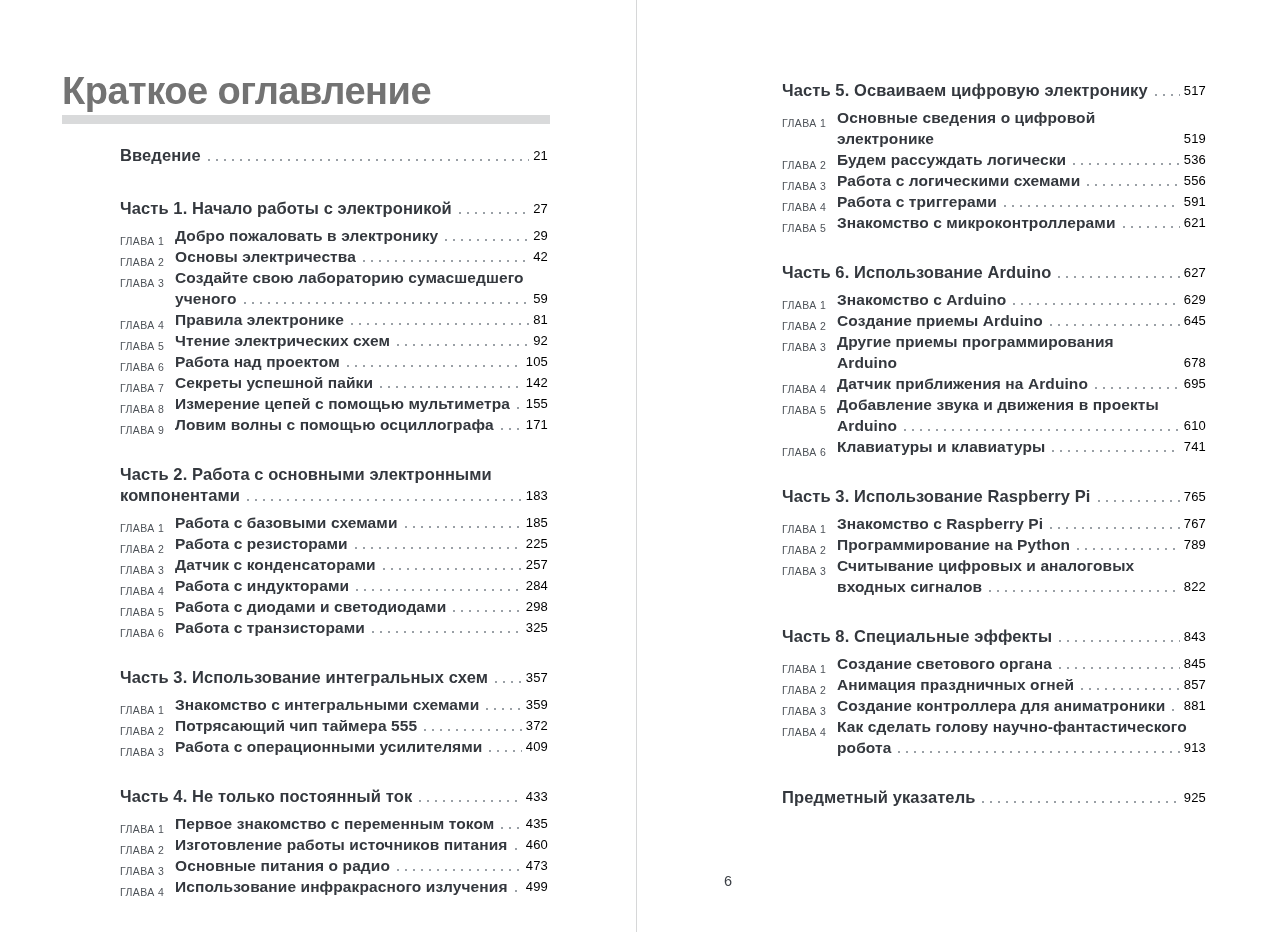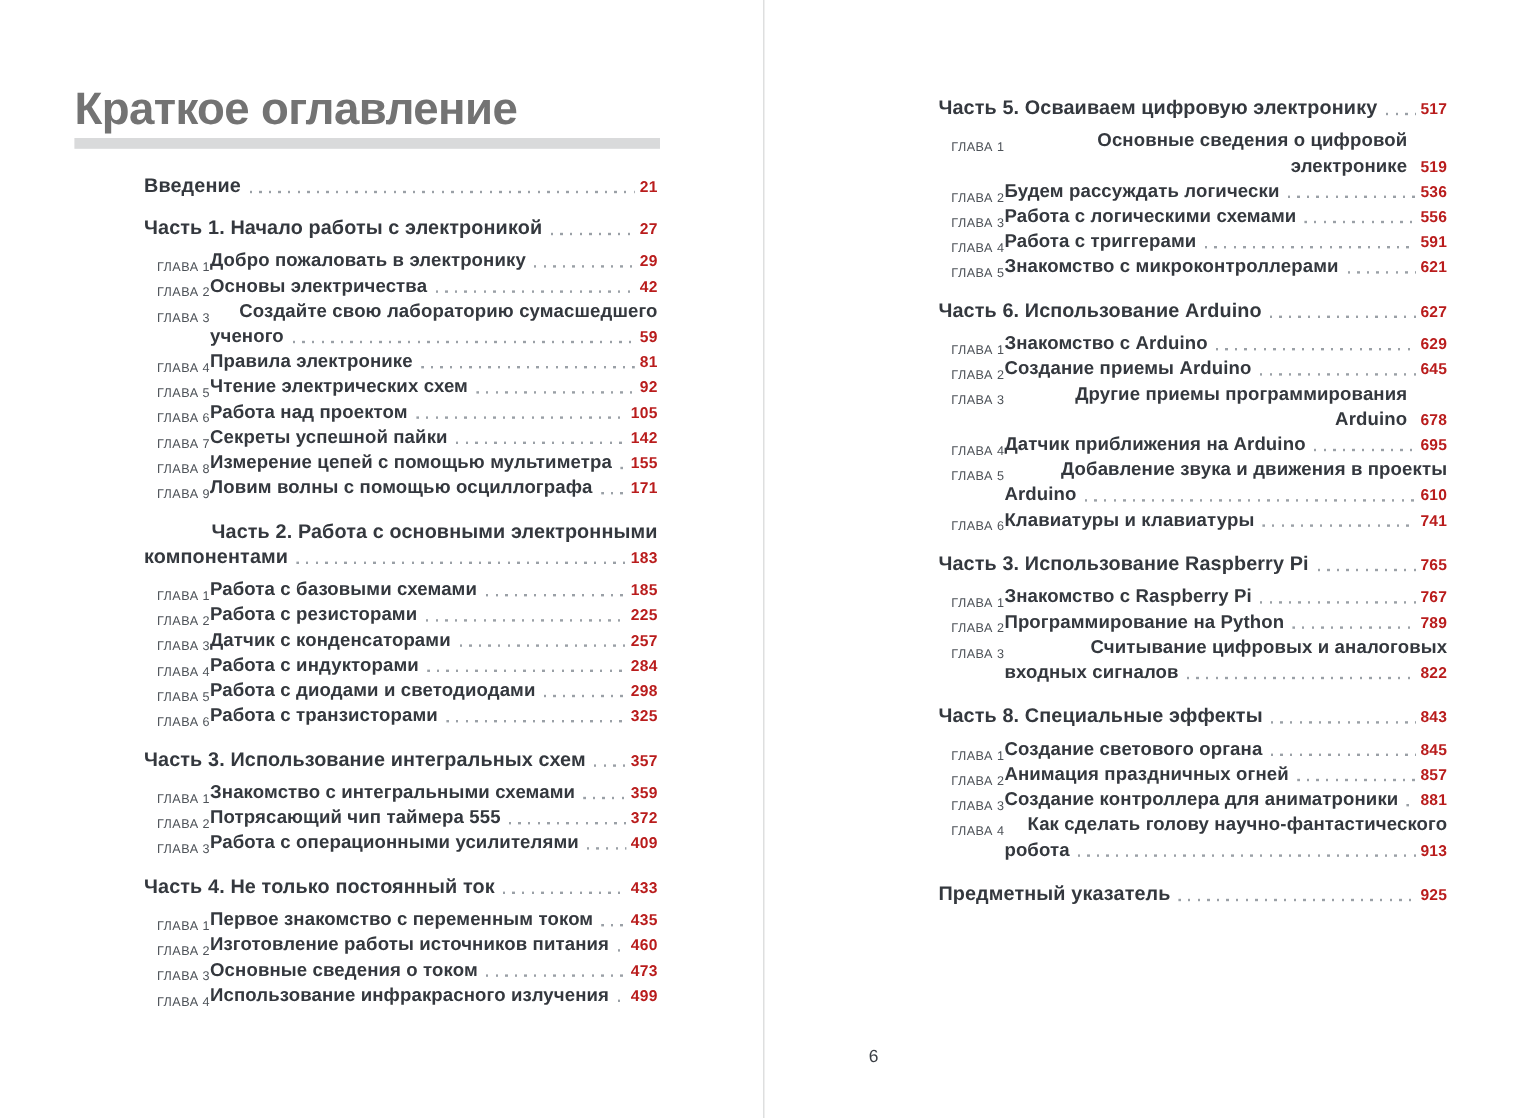--- a/index.html
+++ b/index.html
@@ -15,38 +15,38 @@
     font-family:"Liberation Sans","DejaVu Sans",sans-serif;
     color:var(--text);
   }
   .spread{position:relative;width:1272px;height:932px;background:#ffffff;overflow:hidden;}
   .gutter{position:absolute;left:636px;top:0;width:1px;height:932px;background:var(--gutter);}
   .page-title{
     position:absolute;left:62px;top:68px;margin:0;
     font-size:38px;line-height:46px;font-weight:800;letter-spacing:-0.5px;color:#737373;
   }
   .title-rule{position:absolute;left:62px;top:115px;width:488px;height:9px;background:var(--rule);}
-  .toc-col{position:absolute;text-align:right;}
+  .toc-col{position:absolute;}
   #toc-left{left:120px;top:145px;width:428px;}
   #toc-right{left:782px;top:80px;width:424px;}
-  .toc-section{margin-top:16px;}
+  .toc-section{margin-top:29px;}
   .toc-col > .toc-section:first-child{margin-top:0;}
-  .toc-section.gap-lg{margin-top:14px;}
+  .toc-section.gap-lg{margin-top:32px;}
   .chapters{margin-top:6px;}
   .row{display:flex;align-items:flex-end;}
   .head-line{font-size:16.5px;font-weight:700;line-height:21px;color:var(--text);letter-spacing:.1px;}
   .ch-row{display:flex;align-items:flex-start;}
   .ch-label{flex:0 0 55px;width:55px;font-size:10.5px;line-height:21px;letter-spacing:.4px;color:var(--label);position:relative;top:6px;}
   .ch-body{flex:1;min-width:0;}
   .ch-title{font-size:15.5px;font-weight:600;line-height:21px;color:var(--text);letter-spacing:.1px;}
   .leader{
     flex:1 1 auto;height:2px;margin:0 4px 5px 7px;
     background-image:repeating-linear-gradient(to right,var(--dots) 0,var(--dots) 2px,transparent 2px,transparent 8px);
   }
-  .pnum{flex:0 0 auto;font-size:13px;line-height:21px;color:#b91c1c;letter-spacing:.2px;font-weight:bold;}
+  .pnum{flex:0 0 auto;font-size:13px;line-height:21px;color:#000000;letter-spacing:.2px;}
   .folio{
     position:absolute;left:714px;top:872px;width:28px;text-align:center;
     font-size:14.5px;line-height:18px;color:#3a3e44;
   }
 </style>
 </head>
 <body>
 
 <div class="spread">
   <div class="gutter"></div>
@@ -295,21 +295,21 @@
                 <span class="ch-title">Изготовление работы источников питания</span>
                 <span class="leader"></span>
                 <span class="pnum">460</span>
               </div>
             </div>
           </div>
           <div class="ch-row">
             <span class="ch-label">ГЛАВА 3</span>
             <div class="ch-body">
               <div class="row">
-                <span class="ch-title">Основные сведения о током</span>
+                <span class="ch-title">Основные питания о радио</span>
                 <span class="leader"></span>
                 <span class="pnum">473</span>
               </div>
             </div>
           </div>
           <div class="ch-row">
             <span class="ch-label">ГЛАВА 4</span>
             <div class="ch-body">
               <div class="row">
                 <span class="ch-title">Использование инфракрасного излучения</span>

